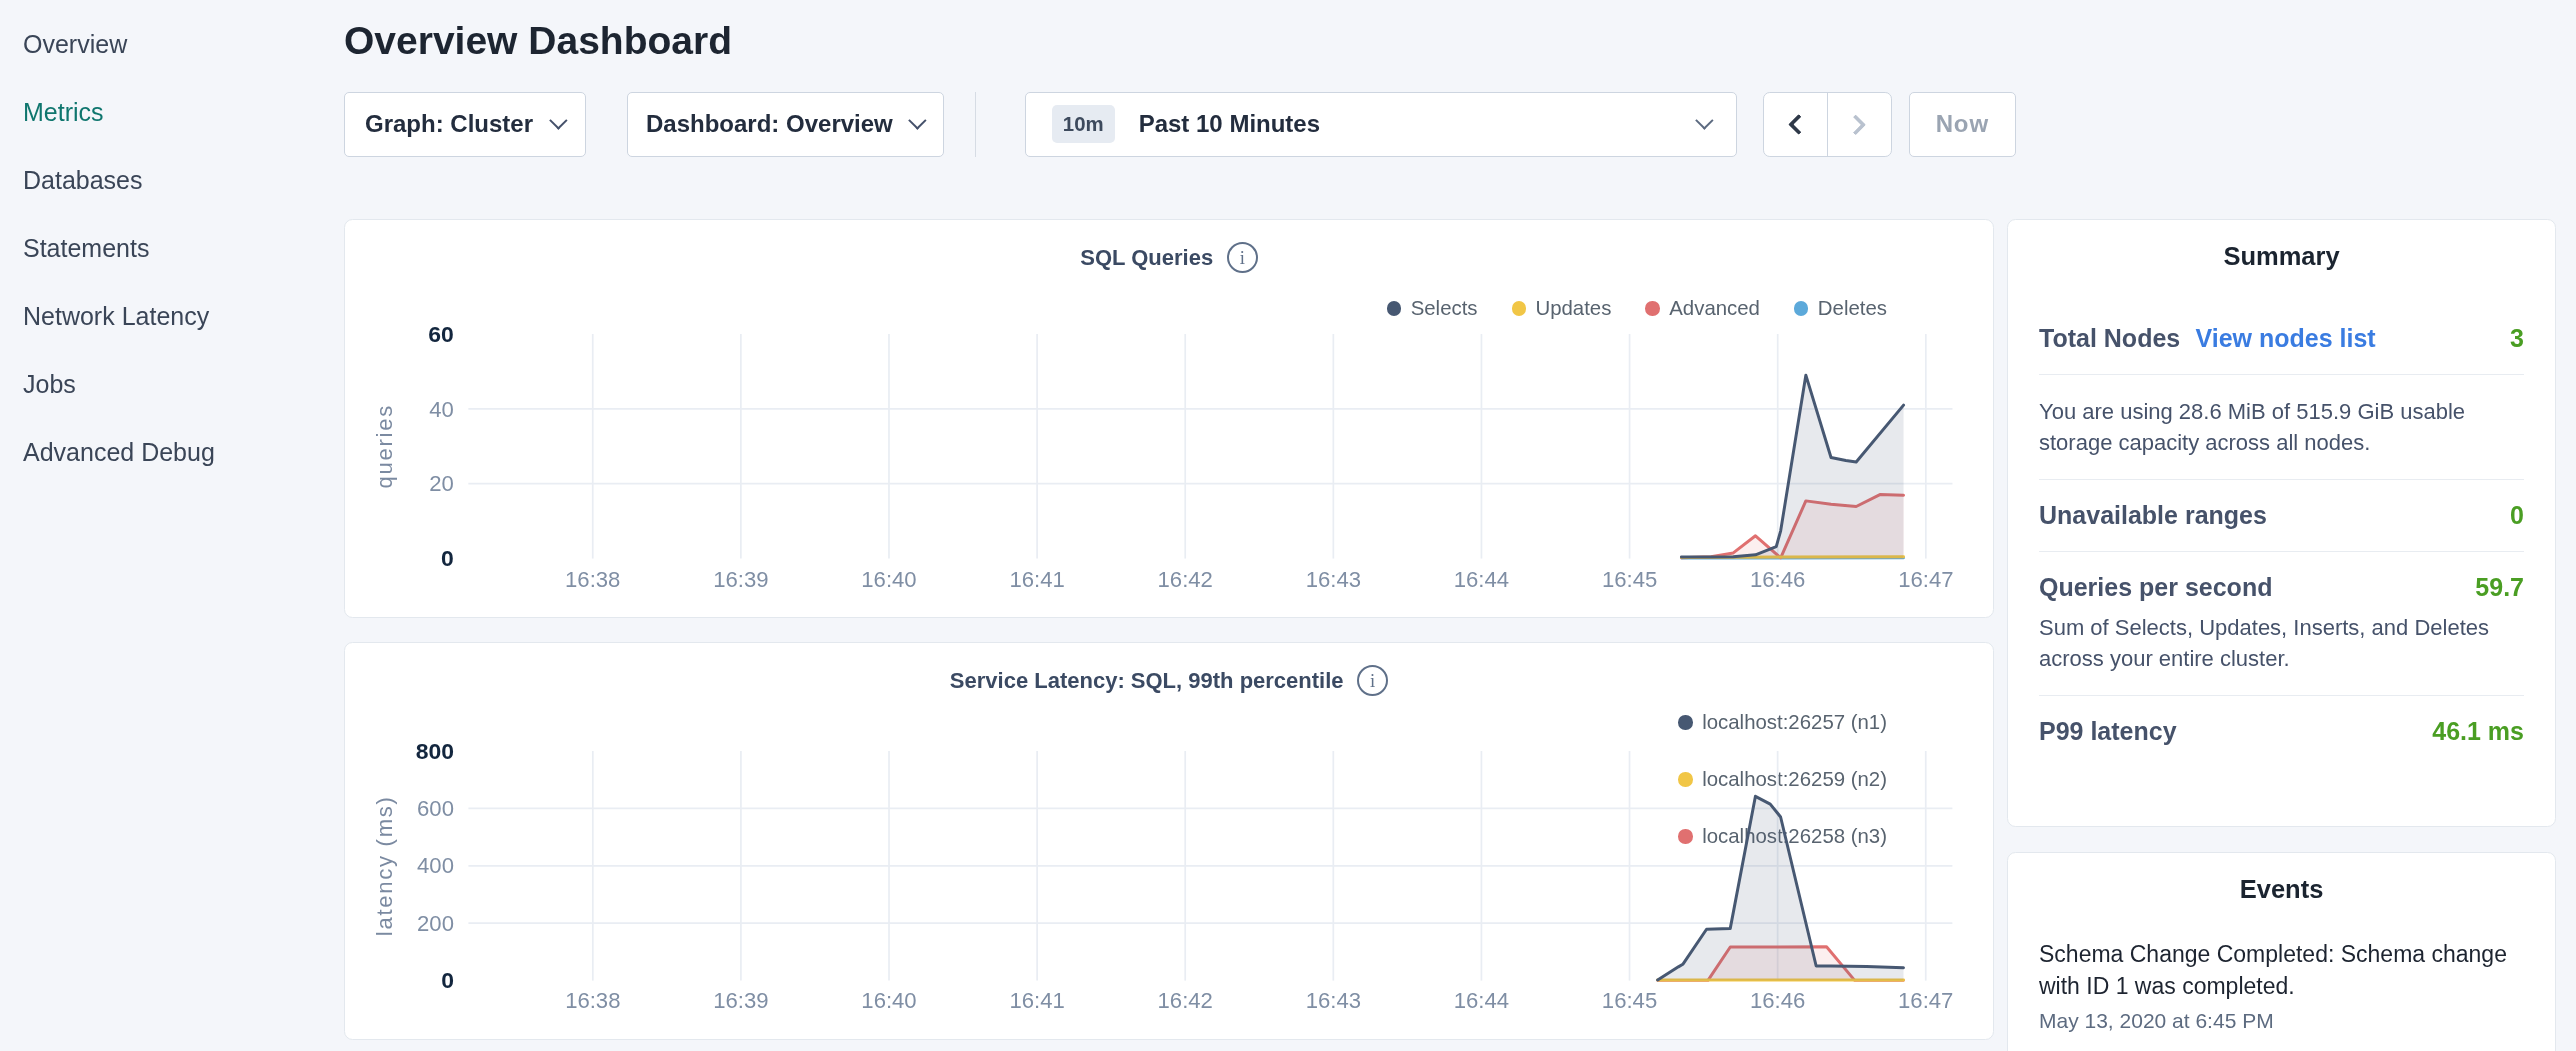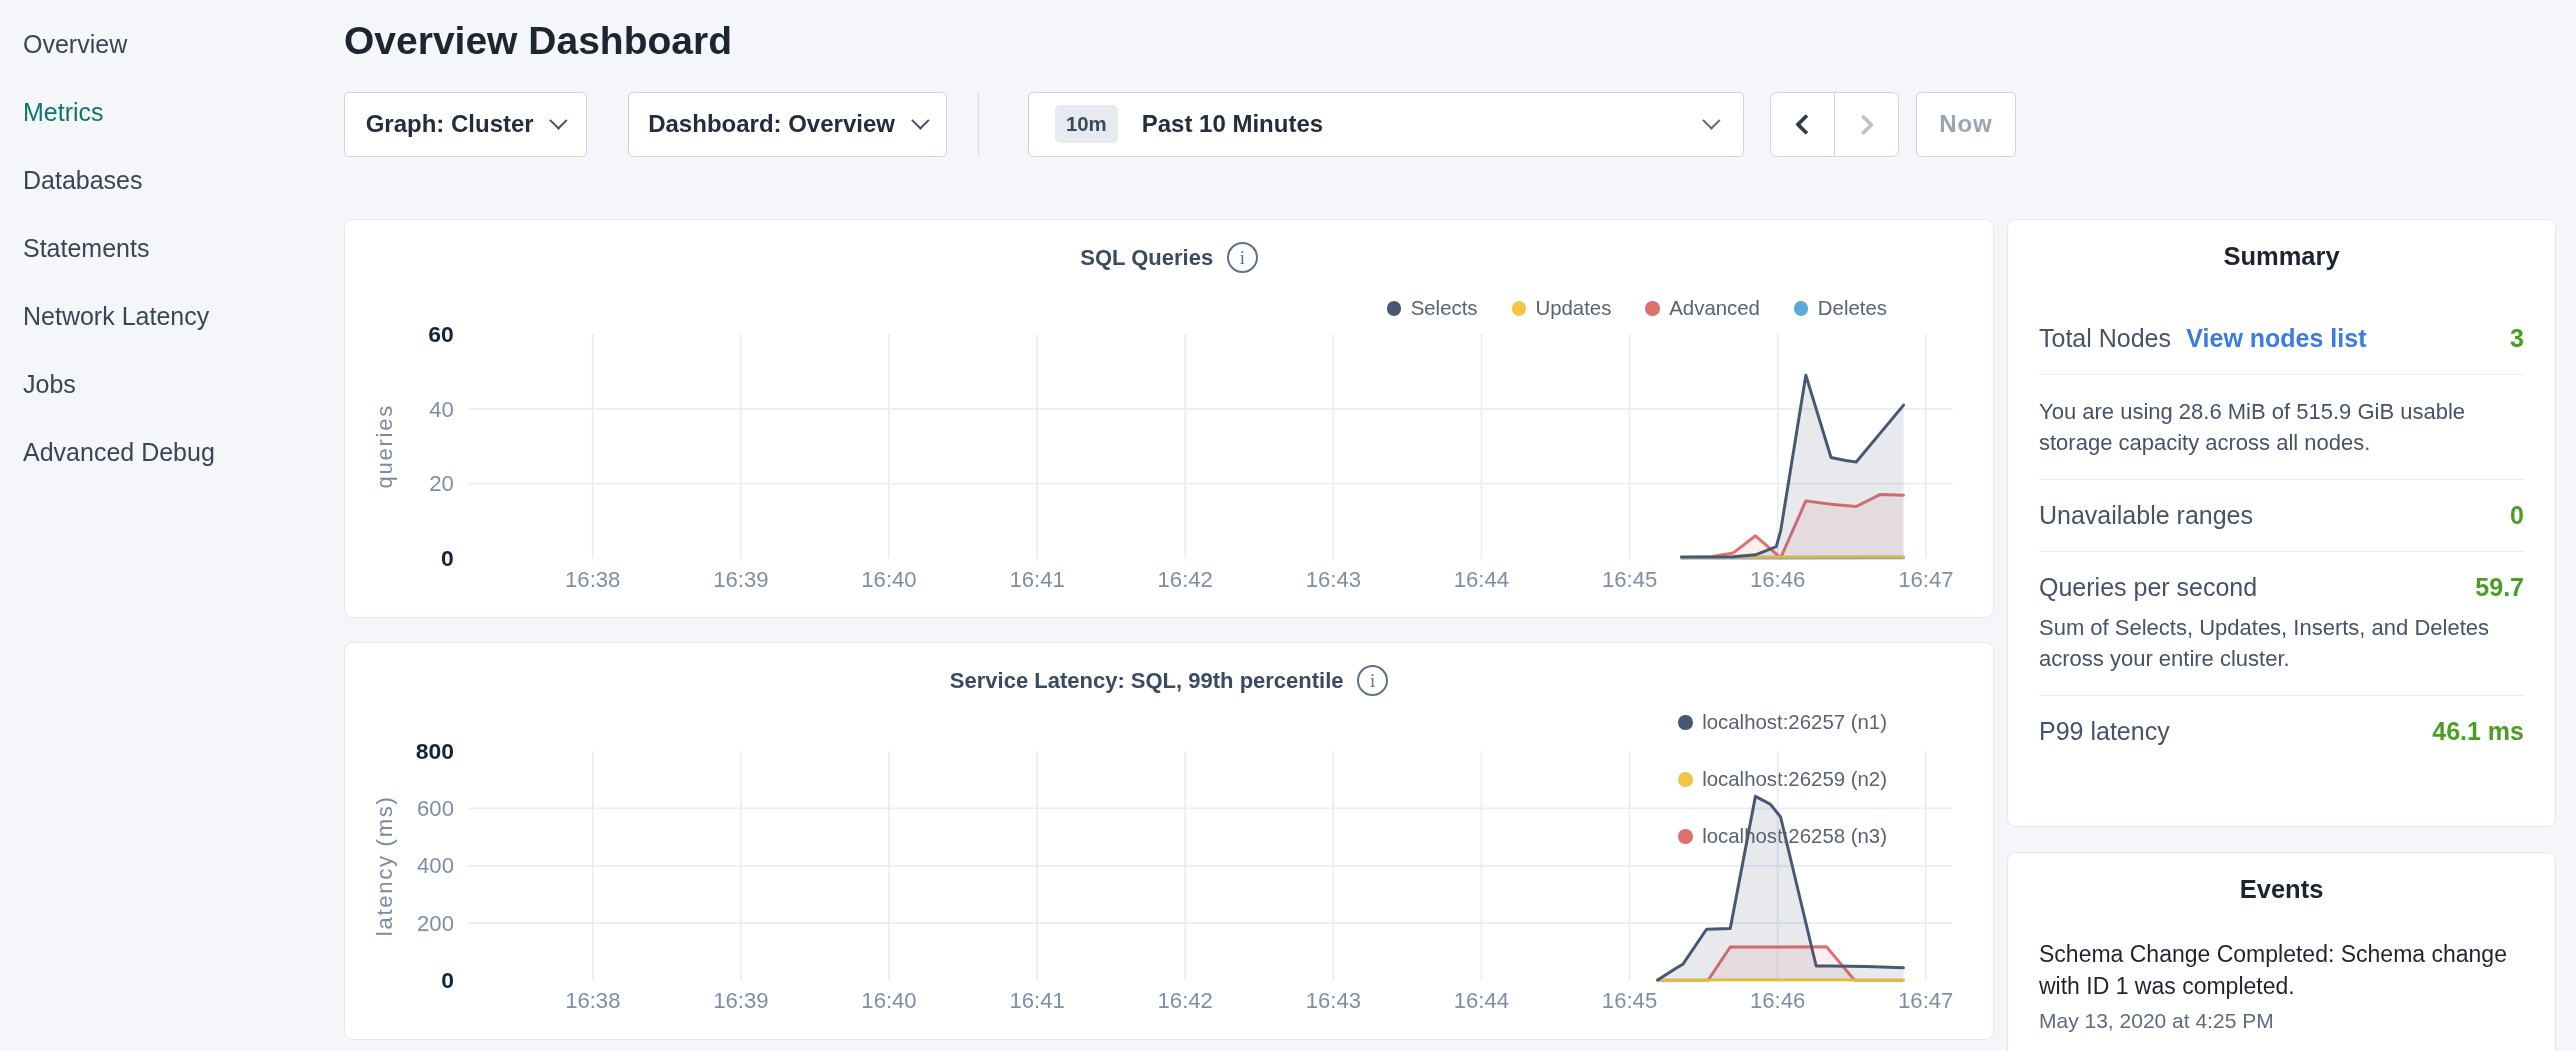--- a/index.html
+++ b/index.html
@@ -44,21 +44,21 @@
   .nav-cell { flex:1; display:flex; align-items:center; justify-content:center; cursor:pointer; }
   .nav-cell + .nav-cell { border-left:1.7px solid #cdd5e0; }
   .chev-left {
     width:15.3px; height:15.3px; border-left:4.3px solid #2f3949; border-bottom:4.3px solid #2f3949;
     transform:rotate(45deg); border-radius:1.7px; margin-left:6.8px;
   }
   .chev-right {
     width:15.3px; height:15.3px; border-left:4.3px solid #b9c2cf; border-bottom:4.3px solid #b9c2cf;
     transform:rotate(225deg); border-radius:1.7px; margin-right:6.8px;
   }
-  .now-btn { width:100px; margin-left:17px; color:#9aa4b2; letter-spacing:0.9px; }
+  .now-btn { width:108px; margin-left:17px; color:#9aa4b2; letter-spacing:0.9px; }
   
   .chart-card {
     position:absolute; left:344px; width:1650px; background:#fff;
     border:1.7px solid #e3e8ee; border-radius:8.5px;
   }
   .card-sql    { top:219px; height:399px; }
   .card-latency{ top:642px; height:398px; }
   .chart-title-row {
     position:absolute; top:22px; left:0; right:0; display:flex;
     align-items:center; justify-content:center; gap:13.6px;
@@ -78,21 +78,21 @@
   
   .panel {
     position:absolute; left:2007px; width:549px; background:#fff;
     border:1.7px solid #e3e8ee; border-radius:8.5px; padding:22px 31px;
   }
   .panel-summary { top:219px; height:608px; }
   .panel-events  { top:852px; height:238px; }
   .panel-title { text-align:center; font-size:25.5px; font-weight:bold; color:#1b2430; }
   .srow-first { margin-top:53px; }
   .srow { display:flex; align-items:baseline; }
-  .srow-label { font-size:25px; font-weight:normal; color:#46526a; }
+  .srow-label { font-size:25px; font-weight:bold; color:#46526a; }
   .srow-link { font-size:25px; font-weight:bold; color:#3a7ce1; margin-left:15.3px; cursor:pointer; }
   .srow-value { margin-left:auto; font-size:25px; font-weight:bold; color:#4a9e23; }
   .srow-desc { font-size:22px; color:#46526a; line-height:31px; margin-top:10.2px; }
   .sdivider { border-top:1.7px solid #e8ecf1; margin:21px 0; }
   .event-msg { margin-top:34px; font-size:23px; color:#1d2430; line-height:32px; }
   .event-time { margin-top:6.8px; font-size:21px; color:#5d6b80; }
 </style>
 </head>
 <body>
 
@@ -280,15 +280,15 @@
 
   <div class="srow">
     <span class="srow-label">P99 latency</span>
     <span class="srow-value">46.1 ms</span>
   </div>
 </aside>
 
 <aside class="panel panel-events">
   <div class="panel-title">Events</div>
   <div class="event-msg">Schema Change Completed: Schema change with ID 1 was completed.</div>
-  <div class="event-time">May 13, 2020 at 4:25 PM</div>
+  <div class="event-time">May 13, 2020 at 6:45 PM</div>
 </aside>
 
 
 </body></html>

